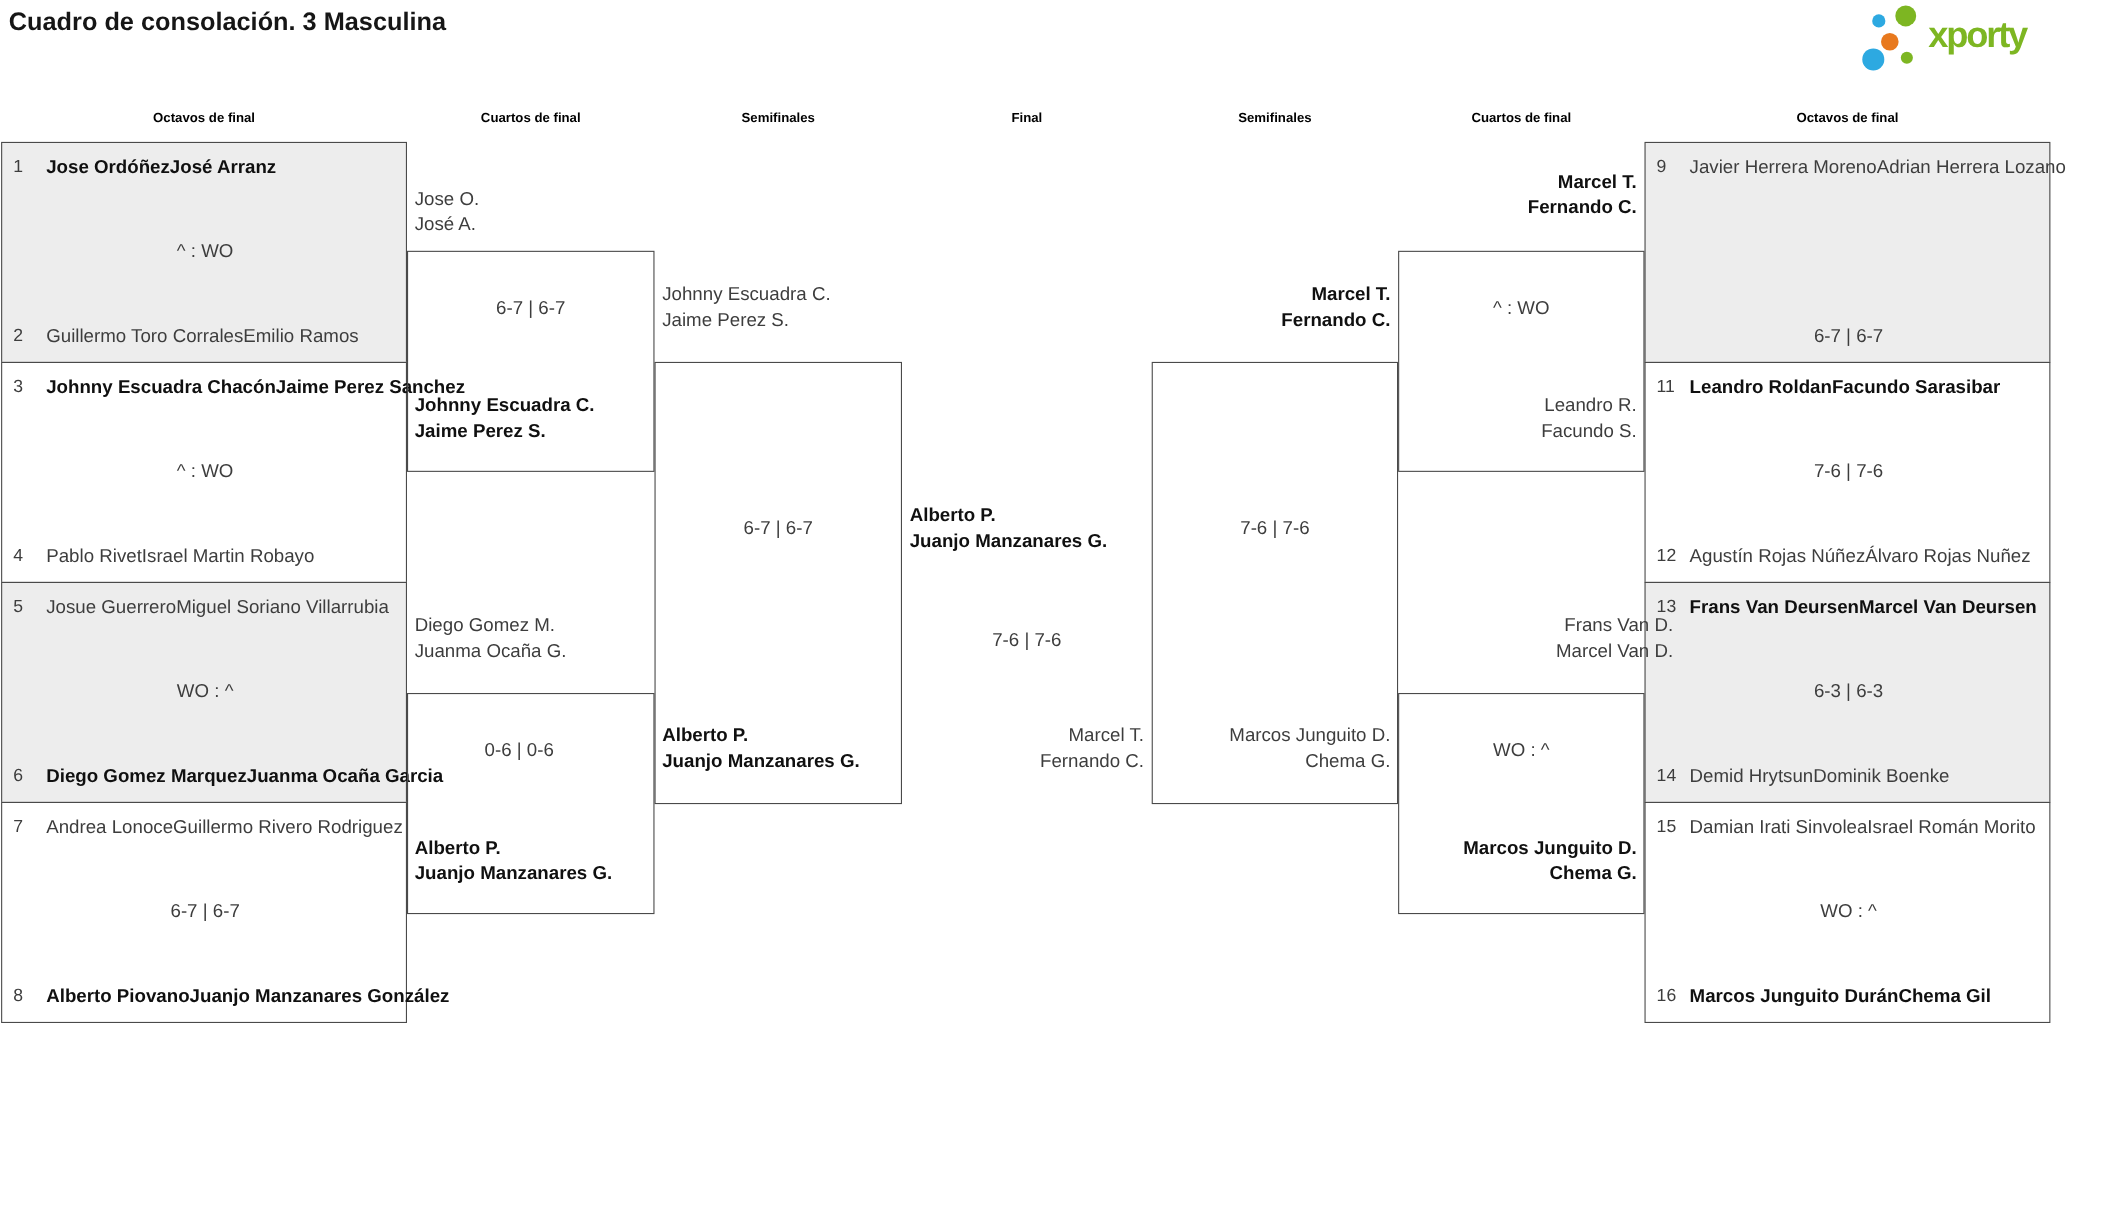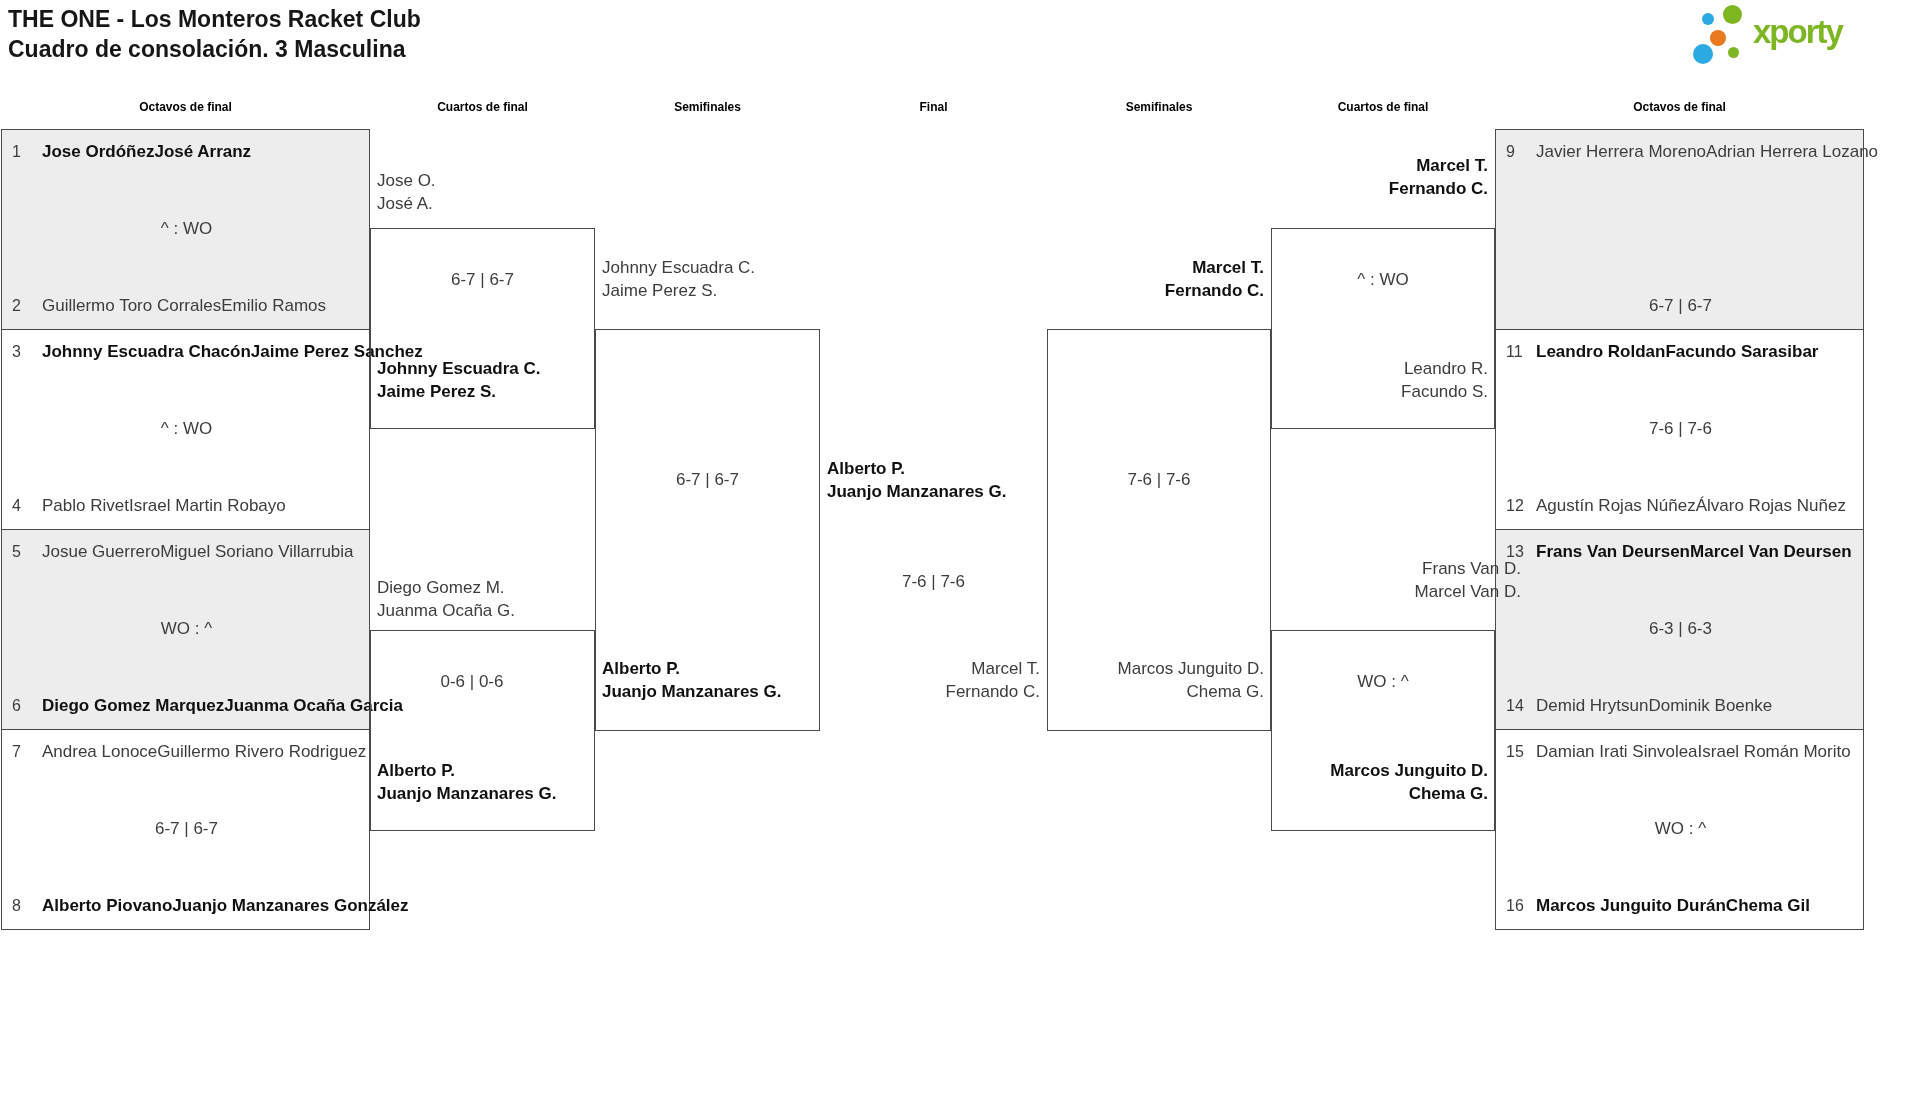--- a/index.html
+++ b/index.html
@@ -31,21 +31,20 @@
   .lbl .nm{display:block;}
   .scr{position:absolute;font-size:17px;line-height:23px;color:#3d3d3d;text-align:center;}
   .ta-l{text-align:left;} .ta-r{text-align:right;}
 </style>
 </head>
 <body>
 
 <div class="page">
 
   <div class="title">
-    <div>THE ONE - Los Monteros Racket Club</div>
     <div>Cuadro de consolación. 3 Masculina</div>
   </div>
 
   <div class="logo">
     <span class="dot" style="left:12px;top:11px;width:12px;height:12px;background:#2da9e1;"></span>
     <span class="dot" style="left:33px;top:3px;width:19px;height:19px;background:#7db622;"></span>
     <span class="dot" style="left:20px;top:28px;width:16px;height:16px;background:#e8791e;"></span>
     <span class="dot" style="left:3px;top:42px;width:20px;height:20px;background:#2da9e1;"></span>
     <span class="dot" style="left:38px;top:45px;width:11px;height:11px;background:#7db622;"></span>
     <span class="logo-text">xporty</span>
@@ -201,21 +200,21 @@
     <span class="nm">Jose O.</span>
     <span class="nm">José A.</span>
   </div>
   <div class="scr" style="left:370px;top:268px;width:225px;">6-7 | 6-7</div>
   <div class="lbl ta-l w" style="left:377px;top:357px;width:211px;">
     <span class="nm">Johnny Escuadra C.</span>
     <span class="nm">Jaime Perez S.</span>
   </div>
 
   <div class="rect" style="left:370px;top:630px;width:225px;height:201px;"></div>
-  <div class="lbl ta-l" style="left:377px;top:576px;width:211px;">
+  <div class="lbl ta-l" style="left:377px;top:557px;width:211px;">
     <span class="nm">Diego Gomez M.</span>
     <span class="nm">Juanma Ocaña G.</span>
   </div>
   <div class="scr" style="left:370px;top:670px;width:204px;">0-6 | 0-6</div>
   <div class="lbl ta-l w" style="left:377px;top:759px;width:211px;">
     <span class="nm">Alberto P.</span>
     <span class="nm">Juanjo Manzanares G.</span>
   </div>
 
   <div class="rect" style="left:595px;top:329px;width:225px;height:402px;"></div>

